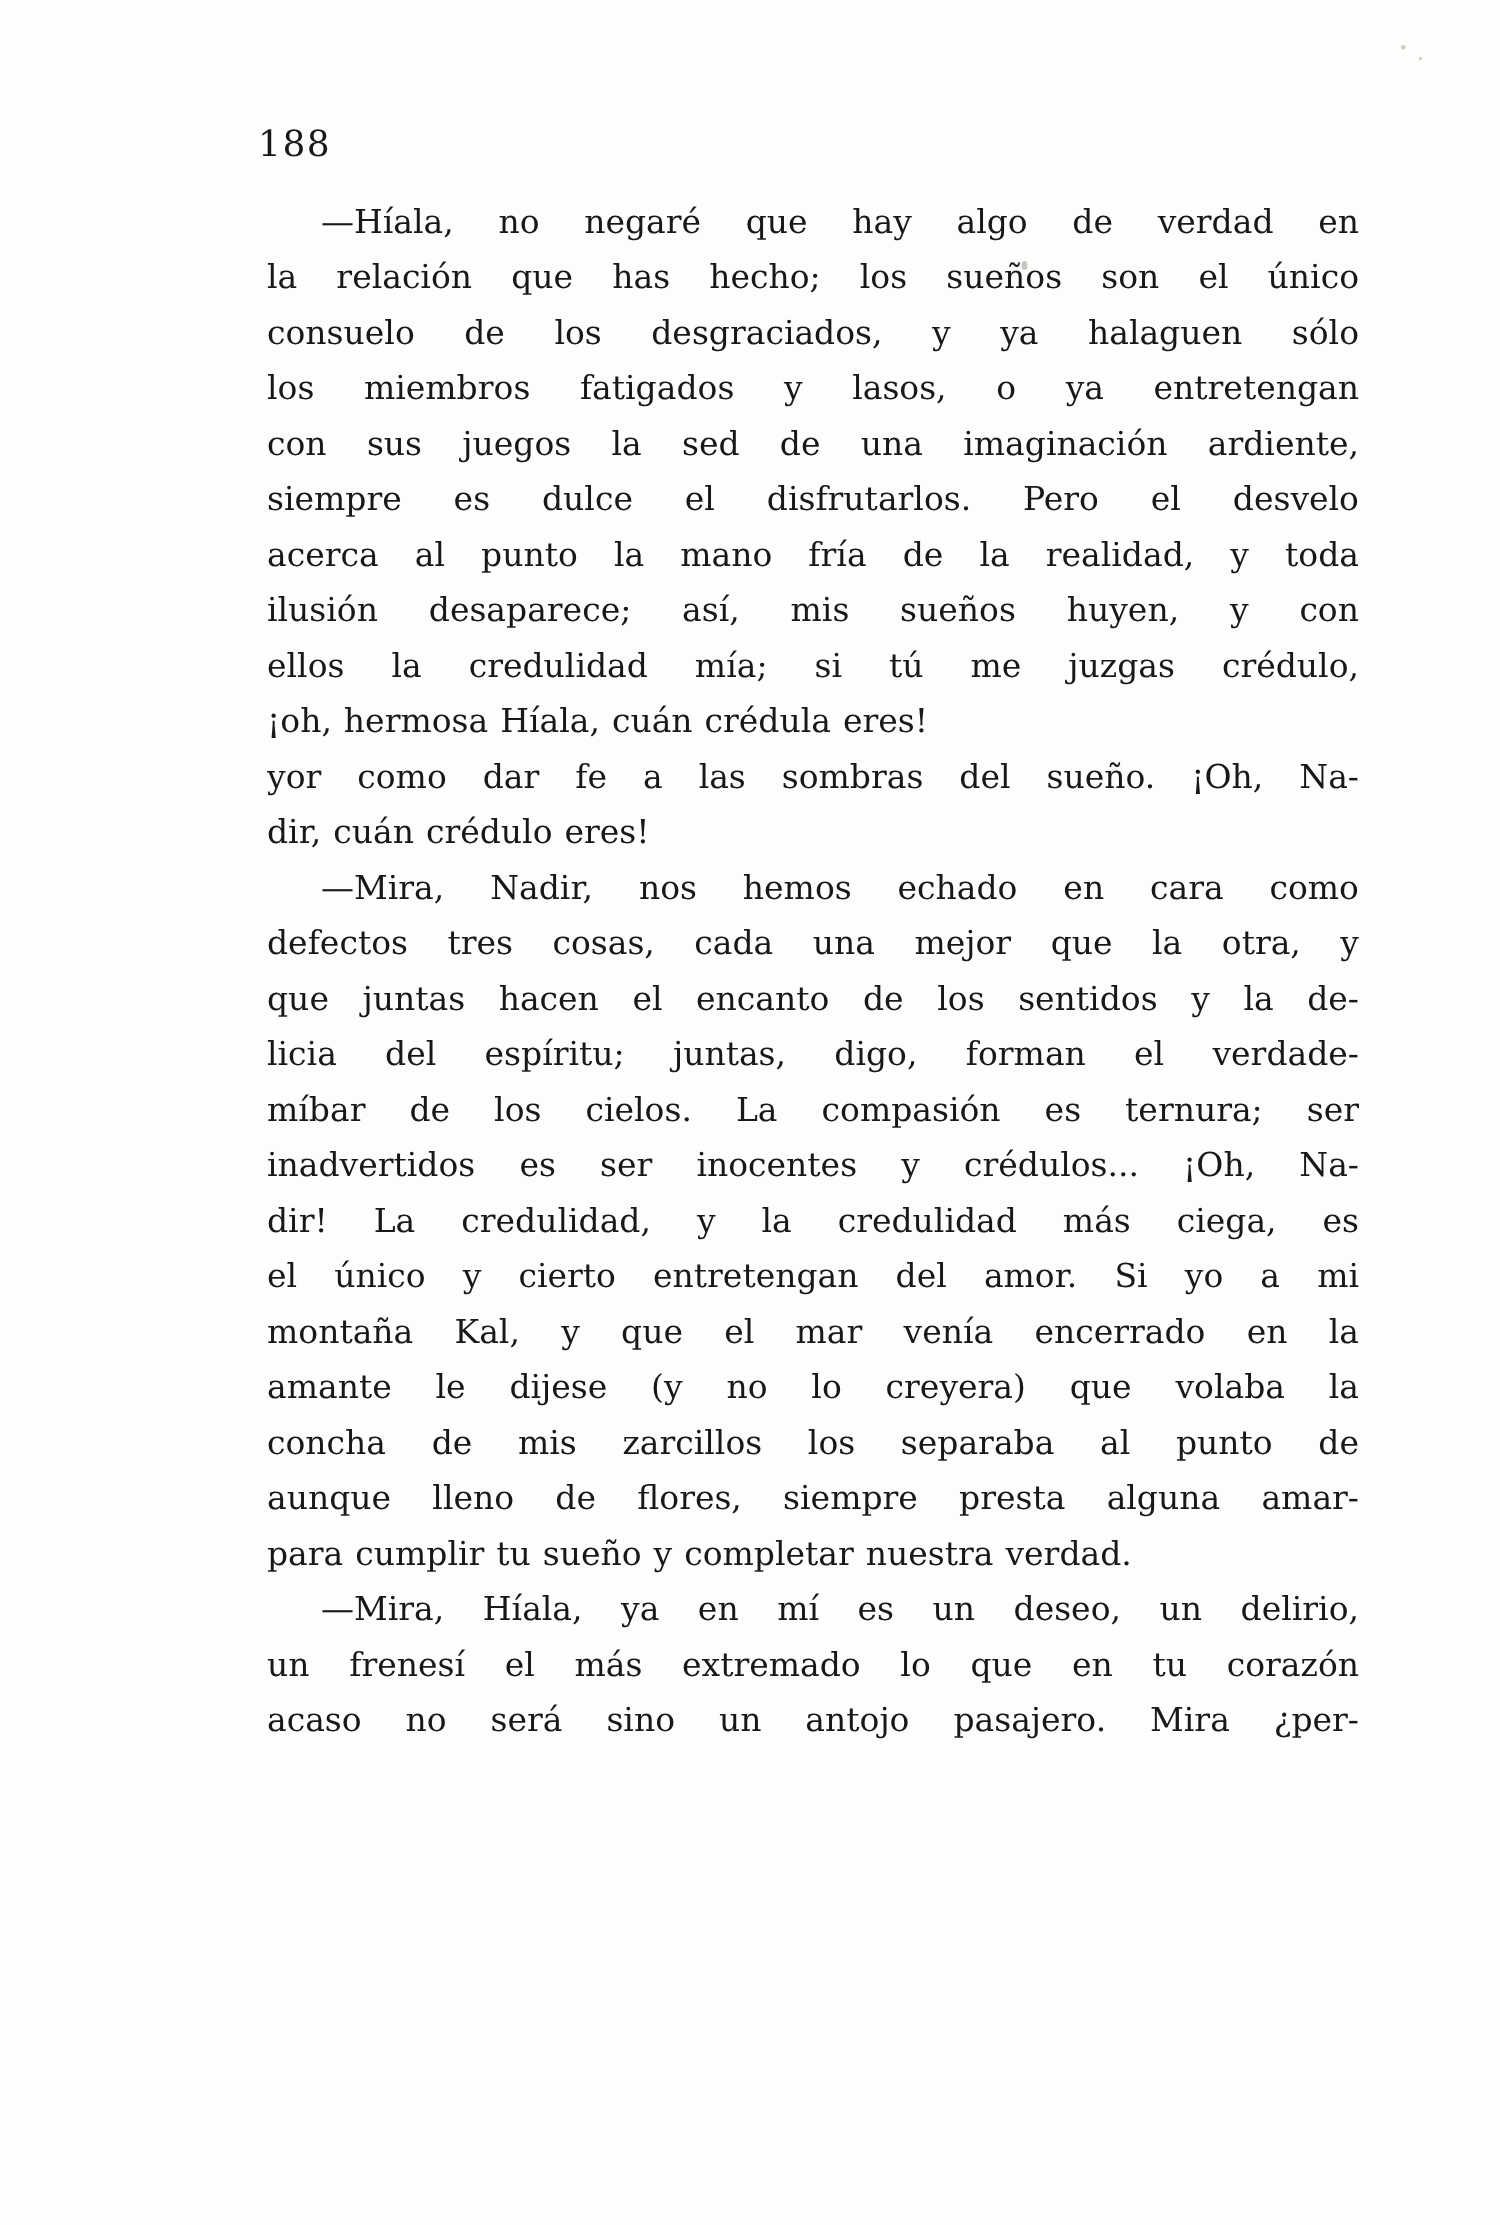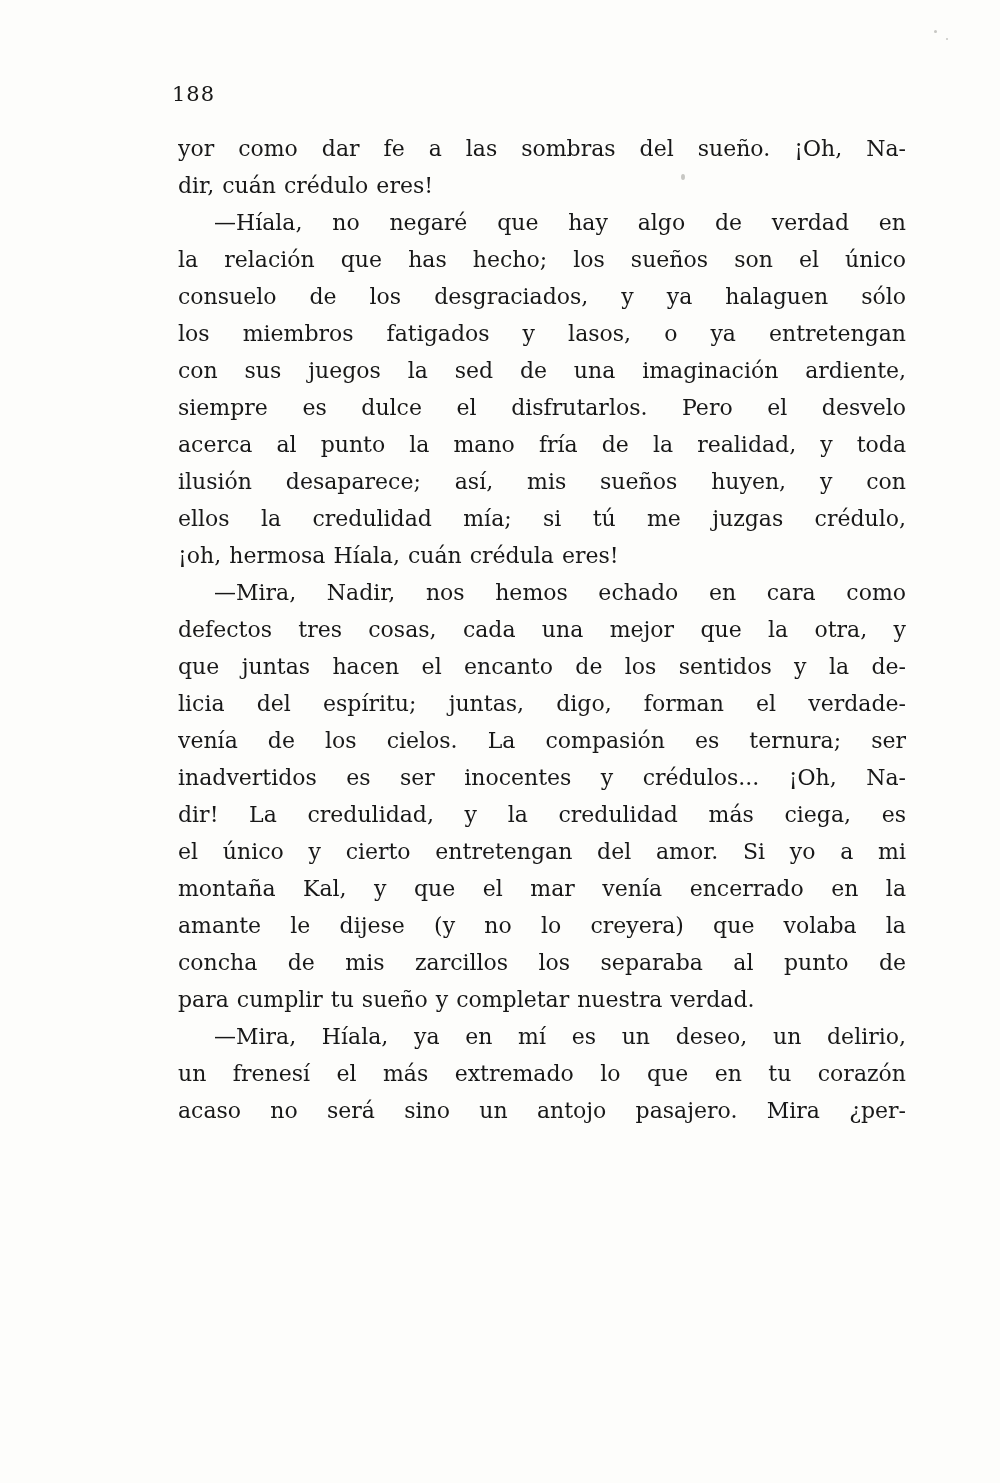--- a/index.html
+++ b/index.html
@@ -14,21 +14,21 @@
     margin: 0 auto;
     background: #fdfdfb;
     font-family: "DejaVu Serif", "Liberation Serif", serif;
     color: #181818;
     overflow: hidden;
   }
   .page-number {
     position: absolute;
     left: 172px;
     top: 82px;
-    font-size: 21px;
+    font-size: 24px;
     letter-spacing: 1px;
   }
   .text-block {
     position: absolute;
     left: 178px;
     top: 130px;
     width: 728px;
     font-size: 22px;
     line-height: 37px;
   }
@@ -57,47 +57,48 @@
   }
 </style>
 </head>
 <body>
 
 <div class="page">
   <div class="page-number">188</div>
 
   <div class="text-block">
       <div class="paragraph">
-        <div class="line justified">yor como dar fe a las sombras del sueño. ¡Oh, Na-</div>
-        <div class="line">dir, cuán crédulo eres!</div>
-      </div>
-      <div class="paragraph">
         <div class="line justified indent">—Híala, no negaré que hay algo de verdad en</div>
         <div class="line justified">la relación que has hecho; los sueños son el único</div>
         <div class="line justified">consuelo de los desgraciados, y ya halaguen sólo</div>
         <div class="line justified">los miembros fatigados y lasos, o ya entretengan</div>
         <div class="line justified">con sus juegos la sed de una imaginación ardiente,</div>
         <div class="line justified">siempre es dulce el disfrutarlos. Pero el desvelo</div>
         <div class="line justified">acerca al punto la mano fría de la realidad, y toda</div>
         <div class="line justified">ilusión desaparece; así, mis sueños huyen, y con</div>
         <div class="line justified">ellos la credulidad mía; si tú me juzgas crédulo,</div>
         <div class="line">¡oh, hermosa Híala, cuán crédula eres!</div>
       </div>
       <div class="paragraph">
+        <div class="line justified">yor como dar fe a las sombras del sueño. ¡Oh, Na-</div>
+        <div class="line">dir, cuán crédulo eres!</div>
+      </div>
+      <div class="paragraph">
         <div class="line justified indent">—Mira, Nadir, nos hemos echado en cara como</div>
         <div class="line justified">defectos tres cosas, cada una mejor que la otra, y</div>
         <div class="line justified">que juntas hacen el encanto de los sentidos y la de-</div>
         <div class="line justified">licia del espíritu; juntas, digo, forman el verdade-</div>
-        <div class="line justified">venía de los cielos. La compasión es ternura; ser</div>
+        <div class="line justified">míbar de los cielos. La compasión es ternura; ser</div>
         <div class="line justified">inadvertidos es ser inocentes y crédulos... ¡Oh, Na-</div>
         <div class="line justified">dir! La credulidad, y la credulidad más ciega, es</div>
         <div class="line justified">el único y cierto entretengan del amor. Si yo a mi</div>
         <div class="line justified">montaña Kal, y que el mar venía encerrado en la</div>
         <div class="line justified">amante le dijese (y no lo creyera) que volaba la</div>
         <div class="line justified">concha de mis zarcillos los separaba al punto de</div>
+        <div class="line justified">aunque lleno de flores, siempre presta alguna amar-</div>
         <div class="line">para cumplir tu sueño y completar nuestra verdad.</div>
       </div>
       <div class="paragraph">
         <div class="line justified indent">—Mira, Híala, ya en mí es un deseo, un delirio,</div>
         <div class="line justified">un frenesí el más extremado lo que en tu corazón</div>
         <div class="line justified">acaso no será sino un antojo pasajero. Mira ¿per-</div>
       </div>
     </div>
 
   <div class="scan-speck" style="left:681px; top:174px; width:4px; height:6px;"></div>

